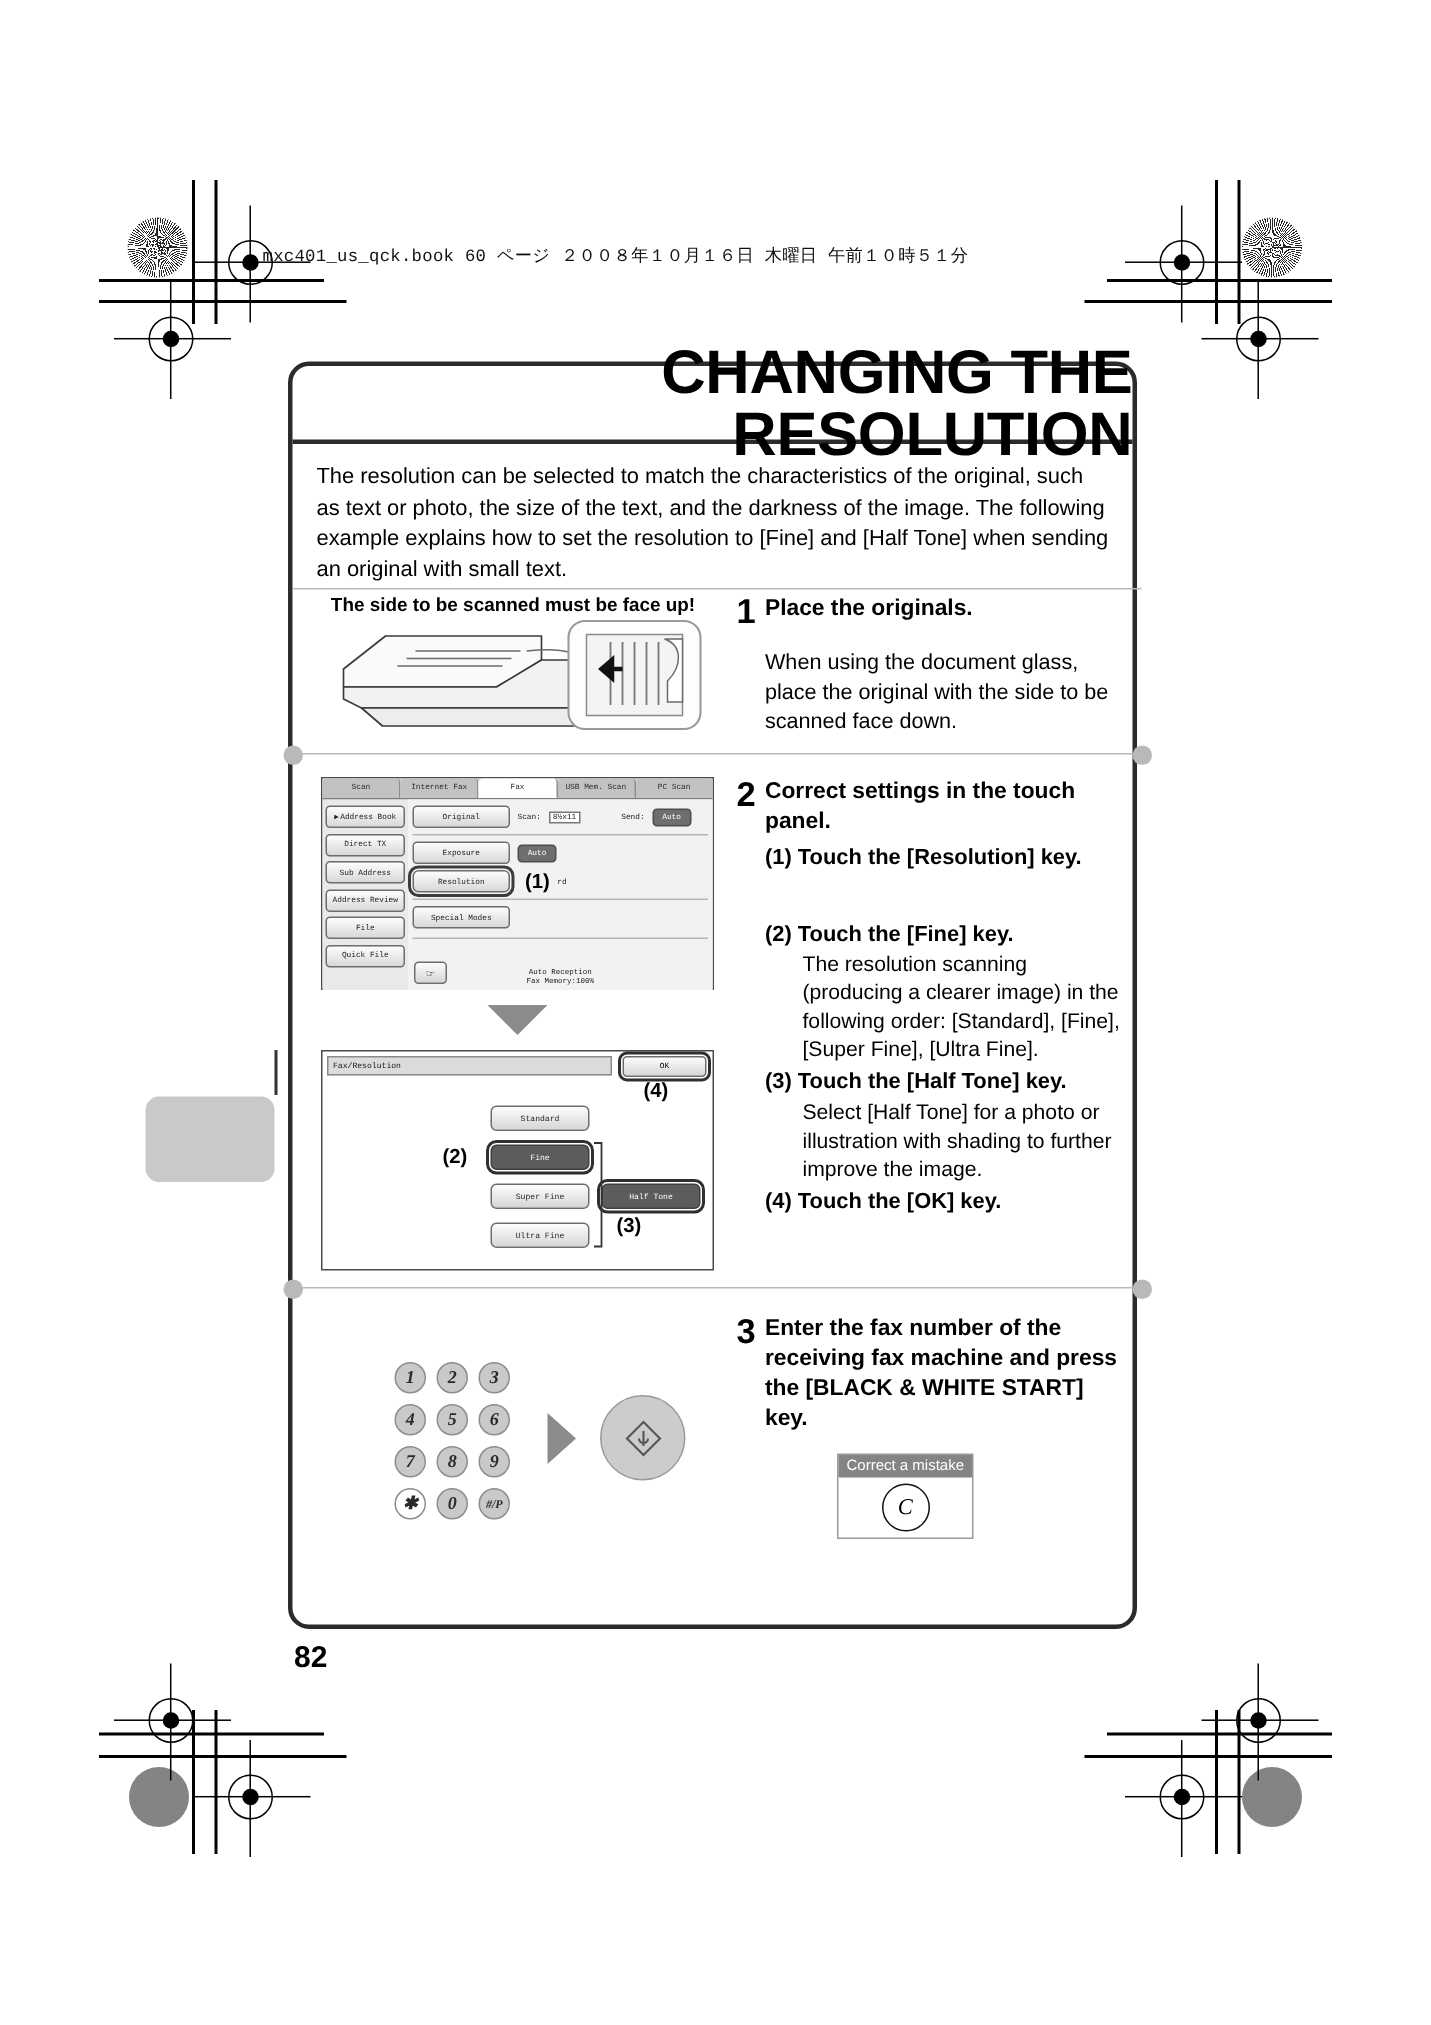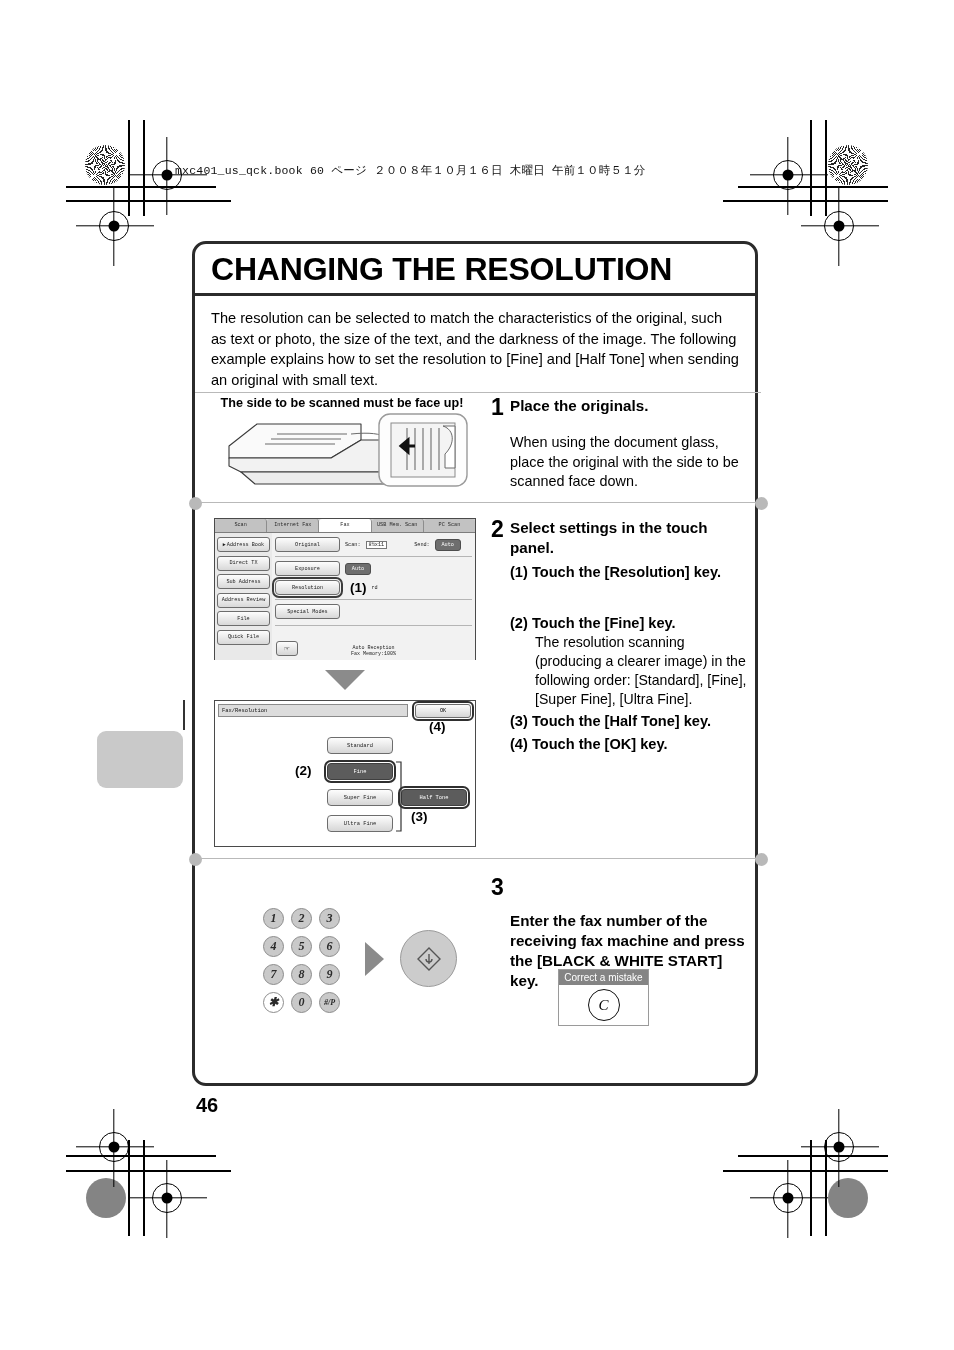--- a/index.html
+++ b/index.html
@@ -17,21 +17,21 @@
      opacity:.85;}
   .halftone.solid{background:#6f6f6f;}
   .cropline{position:absolute;background:#000;}
 
   
   .bookinfo{position:absolute;left:175px;top:163px;font-family:"Liberation Mono",monospace;font-size:11.5px;letter-spacing:.2px;white-space:nowrap;color:#111;}
 
   
   .card{position:absolute;left:192px;top:241px;width:566px;height:845px;border:3px solid #2b2b2b;border-radius:14px;box-sizing:border-box;background:#fff;}
   .titlebar{height:52px;border-bottom:3px solid #2b2b2b;display:flex;align-items:center;padding:0 0 0 16px;box-sizing:border-box;}
-  .titlebar h1{margin:0;font-size:32px;font-weight:bold;letter-spacing:-0.2px;line-height:1;text-align:right;}
+  .titlebar h1{margin:0;font-size:41px;font-weight:bold;letter-spacing:-0.2px;line-height:1;text-align:right;}
 
   .intro{padding:12px 16px 4px 16px;font-size:14.6px;line-height:20.5px;}
 
   
   .sep{position:absolute;left:0;width:566px;height:0;border-top:1.6px solid #b9b9b9;}
   .nub{position:absolute;width:13px;height:13px;border-radius:50%;background:#b9b9b9;}
   .nub.l{left:-6.5px;}
   .nub.r{right:-6.5px;}
 
   
@@ -280,38 +280,39 @@
       <path d="M1 1 H6 V70 H1" fill="none" stroke="#333" stroke-width="1.2"></path>
     </svg>
     <span class="callout" style="left:80px;top:62px;">(2)</span>
     <span class="callout" style="left:196px;top:108px;">(3)</span>
     <span class="callout" style="left:214px;top:18px;">(4)</span>
   </div>
 
   <div class="steprow" style="left:296px;top:274px;width:262px;">
     <div class="stepnum">2</div>
     <div class="steptext" style="width:240px;">
-      <div class="hd">Select settings in the touch panel.</div>
+      <div class="hd">Correct settings in the touch panel.</div>
       <div class="substep" style="margin-top:5px;">(1) Touch the [Resolution] key.</div>
       <div style="height:28px;"></div>
       <div class="substep">(2) Touch the [Fine] key.</div>
       <div class="subbody">The resolution scanning (producing a clearer image) in the following order: [Standard], [Fine], [Super Fine], [Ultra Fine].</div>
       <div class="substep">(3) Touch the [Half Tone] key.</div>
+      <div class="subbody">Select [Half Tone] for a photo or illustration with shading to further improve the image.</div>
       <div class="substep">(4) Touch the [OK] key.</div>
     </div>
   </div>
 
   <div class="sep" style="top:614px;">
     <span class="nub l" style="top:-6.5px;"></span>
     <span class="nub r" style="top:-6.5px;"></span>
   </div>
 
   <div class="steprow" style="left:296px;top:632px;width:262px;">
     <div class="stepnum">3</div>
-    <div class="steptext" style="width:240px;margin-top:35px;">
+    <div class="steptext" style="width:240px;">
       <div class="hd">Enter the fax number of the receiving fax machine and press the [BLACK &amp; WHITE START] key.</div>
     </div>
   </div>
 
   <div style="position:absolute;left:60px;top:660px;width:200px;height:110px;">
     <div class="key" style="left:8px;top:4px;">1</div>
     <div class="key" style="left:36px;top:4px;">2</div>
     <div class="key" style="left:64px;top:4px;">3</div>
     <div class="key" style="left:8px;top:32px;">4</div>
     <div class="key" style="left:36px;top:32px;">5</div>
@@ -336,13 +337,13 @@
 
   <div class="minibox" style="left:363px;top:725px;">
     <div class="cap">Correct a mistake</div>
     <div class="body">
       <div class="cbtn">C</div>
     </div>
   </div>
 
 </div>
 
-<div class="pageno">46</div>
+<div class="pageno">82</div>
 
 </body></html>

